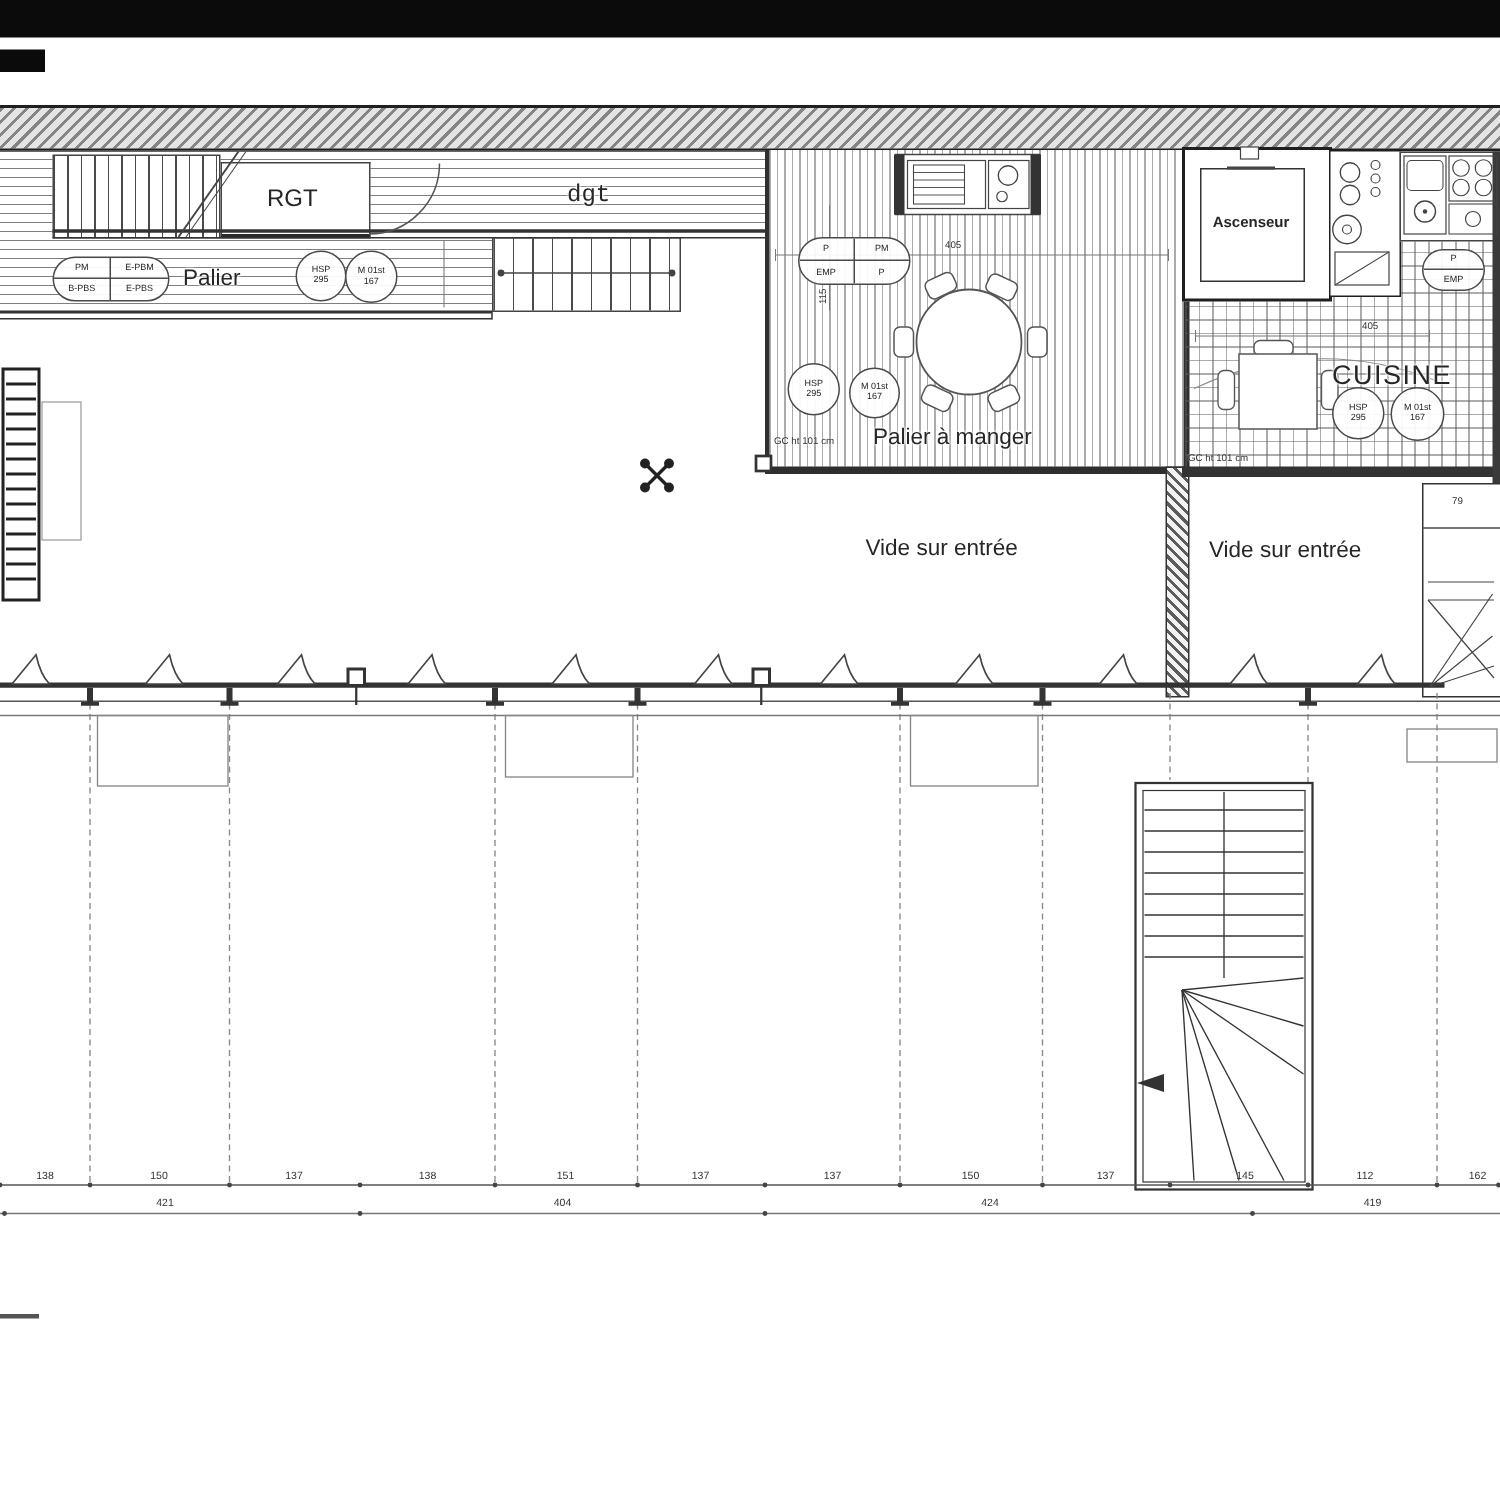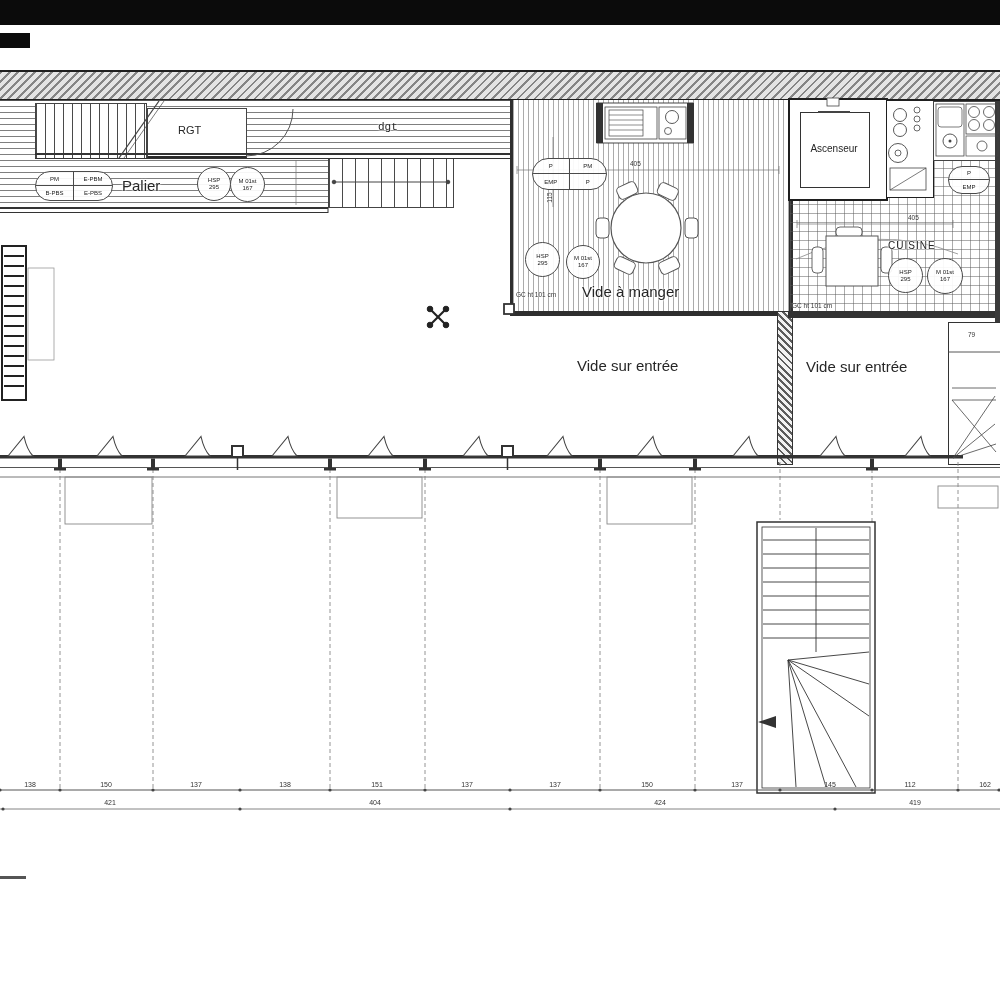--- a/index.html
+++ b/index.html
@@ -15,21 +15,21 @@
      repeating-linear-gradient(to right, rgba(90,90,90,.5) 0 1px, transparent 1px 9px),
      repeating-linear-gradient(to bottom, rgba(90,90,90,.5) 0 1px, transparent 1px 9px);}
   .partywall{background:repeating-linear-gradient(45deg,#5c5c5c 0 2px,#f2f2f2 2px 5px);border:1px solid #333;}
   .treads{background-color:#fff;background-image:repeating-linear-gradient(to right,#4a4a4a 0 1px,transparent 1px 9px);
           border:1px solid #444;}
   .treads2{background-color:#fff;background-image:repeating-linear-gradient(to right,#4a4a4a 0 1px,transparent 1px 13px);
           border:1.5px solid #444;}
   .whitebox{background:#fff;border:1px solid #444;}
   .lbl{position:absolute;color:#262626;white-space:nowrap;
        text-shadow:0 0 2px #fff,0 0 2px #fff,0 0 3px #fff;}
-  .f15{font-size:15px;} .f14{font-size:10px;} .f12{font-size:11px;} .f10{font-size:10px;}
+  .f15{font-size:15px;} .f14{font-size:18px;} .f12{font-size:16px;} .f10{font-size:10px;}
   .dim{position:absolute;font-size:7px;color:#333;transform:translateX(-50%);white-space:nowrap;
        text-shadow:0 0 2px #fff;}
   .note{position:absolute;font-size:6.5px;color:#333;white-space:nowrap;text-shadow:0 0 2px #fff;}
   .oval{position:absolute;border:1.4px solid #4a4a4a;border-radius:999px;background:rgba(255,255,255,.93);
         display:grid;font-size:6px;text-align:center;color:#222;overflow:hidden;line-height:1;}
   .oval4{grid-template-columns:1fr 1fr;grid-template-rows:1fr 1fr;}
   .oval2{grid-template-rows:1fr 1fr;}
   .oval .c{display:flex;align-items:center;justify-content:center;padding:0 2px;}
   .oval4 .c1{border-right:1px solid #4a4a4a;border-bottom:1px solid #4a4a4a;}
   .oval4 .c2{border-bottom:1px solid #4a4a4a;}
@@ -321,23 +321,23 @@
         <circle cx="510" cy="809" r="1.6"></circle>
           <circle cx="835" cy="809" r="1.6"></circle>
       </g>
       <rect x="0" y="876" width="26" height="3" fill="#555"></rect>
     </g>
   </svg>
 
   <div class="lbl f12" style="left:178px;top:124px;">RGT</div>
   <div class="lbl f15" style="left:122px;top:177px;">Palier</div>
   <div class="lbl f12" style="left:378px;top:121px;font-family:Liberation Mono, monospace;">dgt</div>
-  <div class="lbl f15" style="left:582px;top:283px;">Vide à manger</div>
+  <div class="lbl f15" style="left:582px;top:283px;">Palier à manger</div>
   <div class="lbl f14" style="left:888px;top:240px;letter-spacing:1px;">CUISINE</div>
-  <div class="lbl f10" style="left:800px;top:143px;width:68px;text-align:center;">Ascenseur</div>
+  <div class="lbl f10" style="left:800px;top:143px;width:68px;text-align:center;font-weight:bold;">Ascenseur</div>
 
   <div class="lbl f15" style="left:577px;top:357px;">Vide sur entrée</div>
   <div class="lbl f15" style="left:806px;top:358px;">Vide sur entrée</div>
 
   <div class="oval oval4" style="left:35px;top:171px;width:76px;height:28px;">
     <span class="c c1">PM</span>
     <span class="c c2">E-PBM</span>
     <span class="c c3">B-PBS</span>
     <span class="c c4">E-PBS</span>
   </div>

